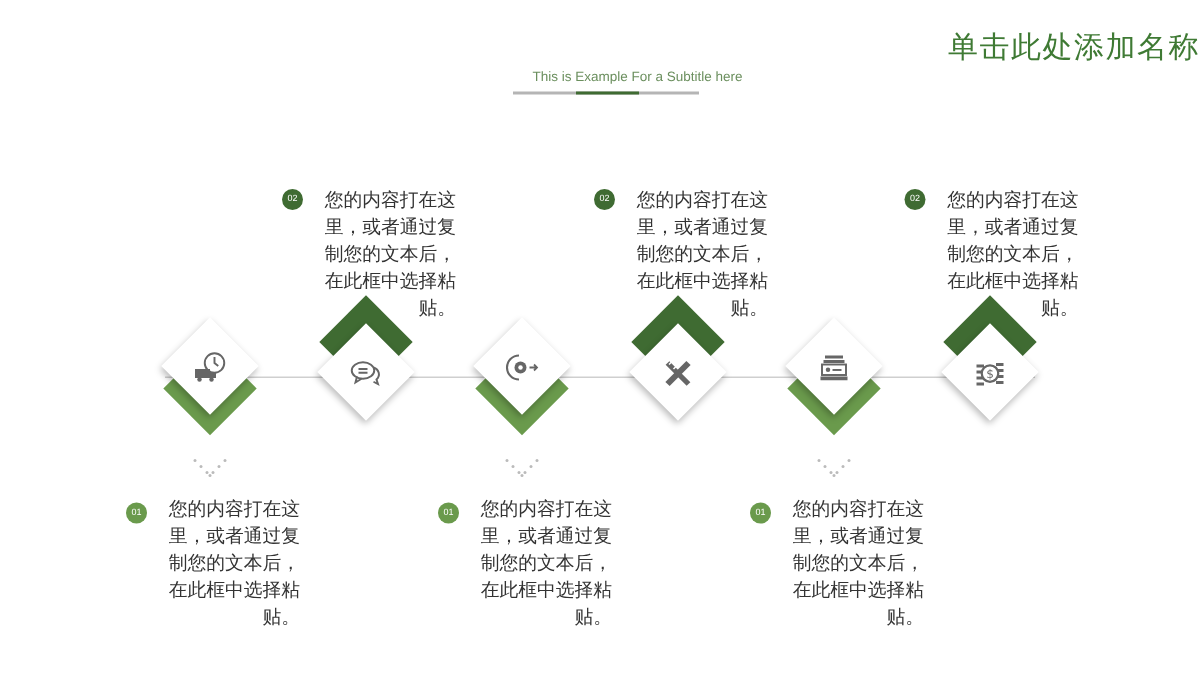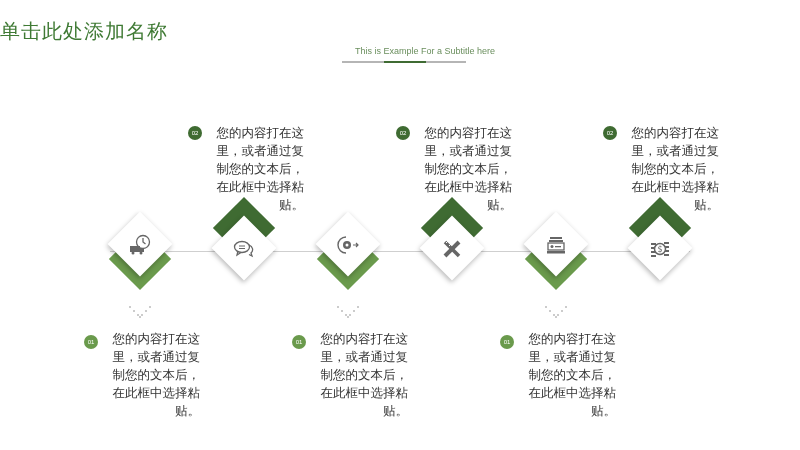--- a/index.html
+++ b/index.html
@@ -1,18 +1,18 @@
 <!DOCTYPE html>
 <html><head>
 <meta charset="utf-8">
 <style>
   html, body { margin:0; padding:0; }
   body { width:800px; height:450px; background:#ffffff; position:relative; overflow:hidden;
          font-family: "DejaVu Sans", sans-serif; color:#333; }
-  .title { position:absolute; left:0; width:800px; top:18px; text-align:left; font-size:20px; color:#3f7a34; letter-spacing:1px; }
+  .title { position:absolute; left:0; width:800px; top:18px; text-align:right; font-size:20px; color:#3f7a34; letter-spacing:1px; }
   .subtitle { position:absolute; left:0; width:800px; top:46px; text-align:center; font-size:9px; color:#6b8f5e; font-family:"Liberation Sans", sans-serif;margin-left:25px; }
   .underline { position:absolute; left:342px; top:61px; width:124px; height:2px; background:#b5b5b5; }
   .underline .mid { position:absolute; left:42px; width:42px; height:2px; background:#3f6b32; top:0; }
   .axis { position:absolute; left:110px; width:580px; top:251px; height:1px; background:#cfcfcf; }
   .chev { position:absolute; width:44px; height:44px; transform:rotate(45deg); }
   .diamond { position:absolute; width:46px; height:46px; background:#fff; transform:rotate(45deg); box-shadow:1px 2px 5px rgba(0,0,0,0.28); }
   .icon { position:absolute; width:24px; height:24px; }
   .dots { position:absolute; width:24px; height:14px; }
   .badge { position:absolute; width:14px; height:14px; border-radius:50%; color:#fff; font-size:6px; line-height:14px; text-align:center; font-family:"Liberation Sans", sans-serif; }
   .txt { position:absolute; width:92px; font-size:12.5px; line-height:18px; color:#333;text-align:right; }

